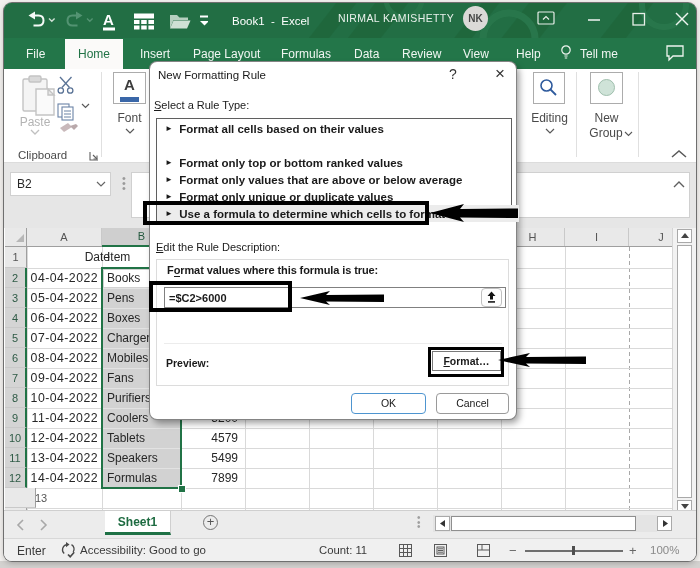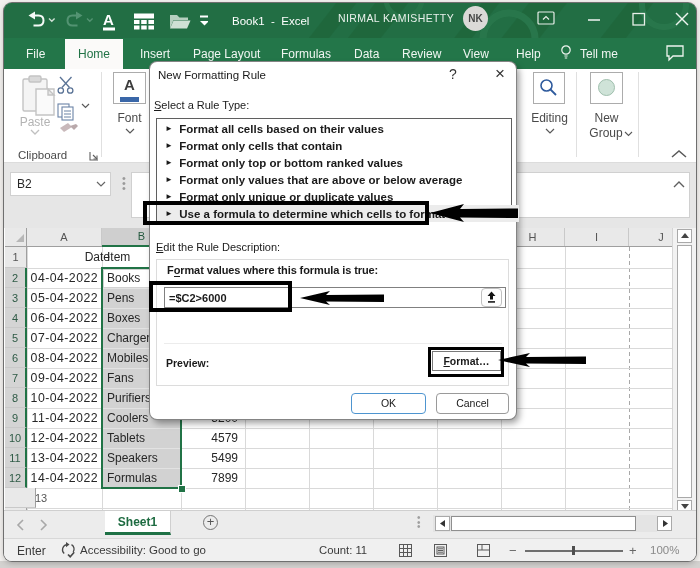--- a/index.html
+++ b/index.html
@@ -378,21 +378,20 @@
     <div class="abs" style="left:625px;top:4px;font-size:13px;color:#666;">+</div>
     <div class="abs" style="left:646px;top:5px;font-size:11.5px;color:#8a8a8a;">100%</div>
   </div>
   <div class="abs" id="dlg">
     <div class="abs" style="left:8px;top:7px;font-size:11.5px;color:#1a1a1a;">New Formatting Rule</div>
     <div class="abs" style="left:299px;top:4px;font-size:14px;color:#333;">?</div>
     <div class="abs" style="left:345px;top:2px;font-size:17px;color:#333;font-weight:300;">×</div>
     <div class="abs" style="left:4px;top:37px;font-size:11px;"><u class="ac">S</u>elect a Rule Type:</div>
     <div class="abs" style="left:6px;top:56px;width:356px;height:103px;border:1px solid #5f5f5f;box-sizing:border-box;background:#fff;">
       <div class="ritem" style="top:1px;"><b>►</b>&nbsp; Format all cells based on their values</div>
-      <div class="ritem" style="top:18px;"><b>►</b>&nbsp; Format only cells that contain</div>
       <div class="ritem" style="top:52px;"><b>►</b>&nbsp; Format only values that are above or below average</div>
       <div class="ritem" style="top:35px;"><b>►</b>&nbsp; Format only top or bottom ranked values</div>
       <div class="ritem" style="top:69px;"><b>►</b>&nbsp; Format only unique or duplicate values</div>
       <div class="ritem" style="top:86px;left:0;width:354px;background:#ececec;padding-left:8px;"><b>►</b>&nbsp; Use a formula to determine which cells to format</div>
     </div>
     <div class="abs" style="left:6px;top:179px;font-size:11px;"><u class="ac">E</u>dit the Rule Description:</div>
     <div class="abs" style="left:6px;top:197px;width:353px;height:127px;border:1px solid #dcdcdc;box-sizing:border-box;"></div>
     <div class="abs" style="left:17px;top:202px;font-weight:bold;font-size:11px;letter-spacing:-0.1px;">F<span style="border-bottom:1px solid #1a1a1a;">o</span>rmat values where this formula is true:</div>
     <div class="abs" style="left:14px;top:225px;width:342px;height:21px;background:#fff;border:1px solid #808080;box-sizing:border-box;"></div>
     <div class="abs" style="left:19px;top:230px;font-weight:bold;font-size:11px;">=$C2&gt;6000</div>

